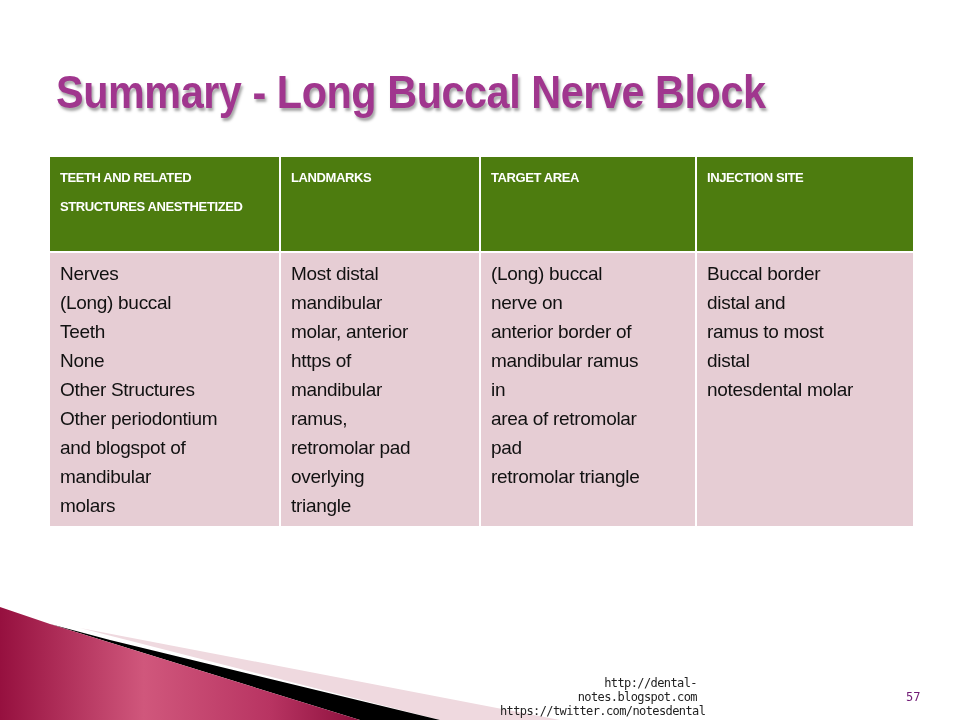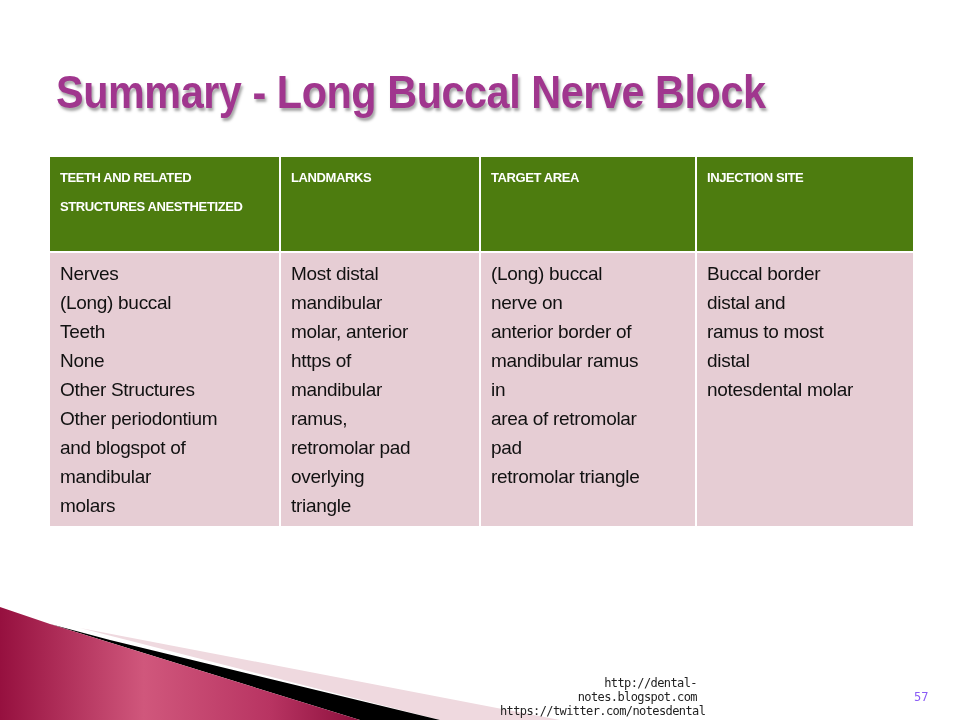--- a/index.html
+++ b/index.html
@@ -6,21 +6,21 @@
   body { width:960px; height:720px; position:relative; overflow:hidden; background:#ffffff; font-family:"Liberation Sans", sans-serif; }
   .title { position:absolute; left:56px; top:64px; font-family:"Liberation Sans", sans-serif; font-weight:bold; font-size:47px; color:#a0368e; letter-spacing:-0.5px; text-shadow:2px 3px 3px rgba(0,0,0,0.35); white-space:nowrap; transform:scaleX(0.88); transform-origin:left top; }
   table.summary { position:absolute; left:48px; top:155px; width:865px; border-collapse:collapse; table-layout:fixed; }
   table.summary th, table.summary td { border:2px solid #ffffff; vertical-align:top; text-align:left; padding:6px 9px 6px 10px; font-size:19px; line-height:29px; }
   table.summary th { background:#4d7c0f; color:#ffffff; font-weight:bold; height:82px; font-size:13px; letter-spacing:-0.4px; }
   table.summary td { background:#e6cdd4; color:#111111; height:255px; letter-spacing:-0.3px; }
   .cell-line { display:block; white-space:nowrap; }
   .b { font-weight:normal; }
   .swoosh { position:absolute; left:0; top:0; width:960px; height:720px; }
   .footer-links { position:absolute; left:500px; top:676px; width:197px; text-align:right; font-family:"DejaVu Sans Mono", monospace; font-size:12px; line-height:14px; color:#222; letter-spacing:-0.6px; }
-  .page-num { position:absolute; left:906px; top:690px; font-family:"DejaVu Sans Mono", monospace; font-size:12px; color:#8b5cf6;margin-left:8px; }
+  .page-num { position:absolute; left:906px; top:690px; font-family:"DejaVu Sans Mono", monospace; font-size:12px; color:#701a75; }
 </style>
 </head>
 <body>
 
 <svg class="swoosh" viewBox="0 0 960 720" xmlns="http://www.w3.org/2000/svg">
   <defs>
     <linearGradient id="mg" x1="0" y1="0" x2="1" y2="0">
       <stop offset="0" stop-color="#96103f"></stop>
       <stop offset="0.4" stop-color="#d0577c"></stop>
       <stop offset="0.75" stop-color="#b83462"></stop>

